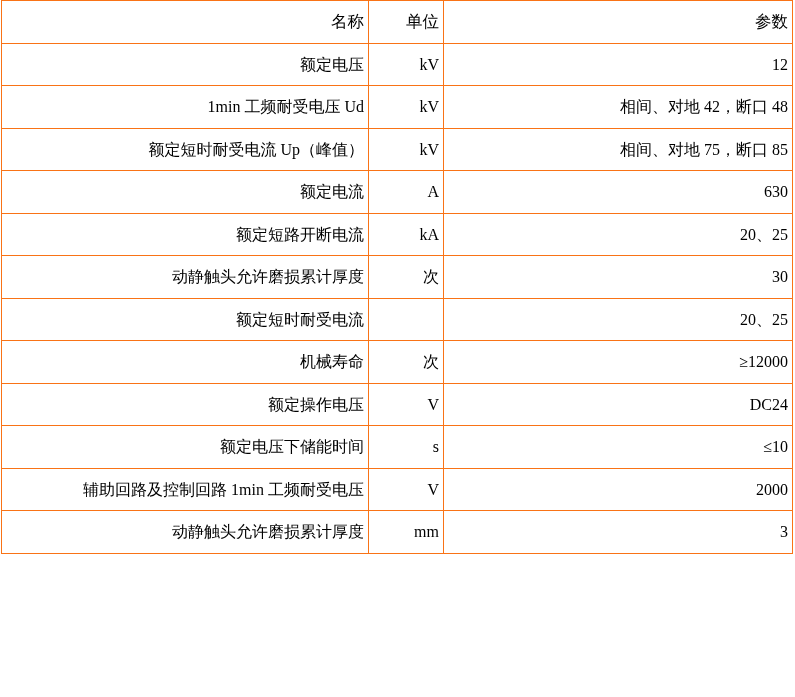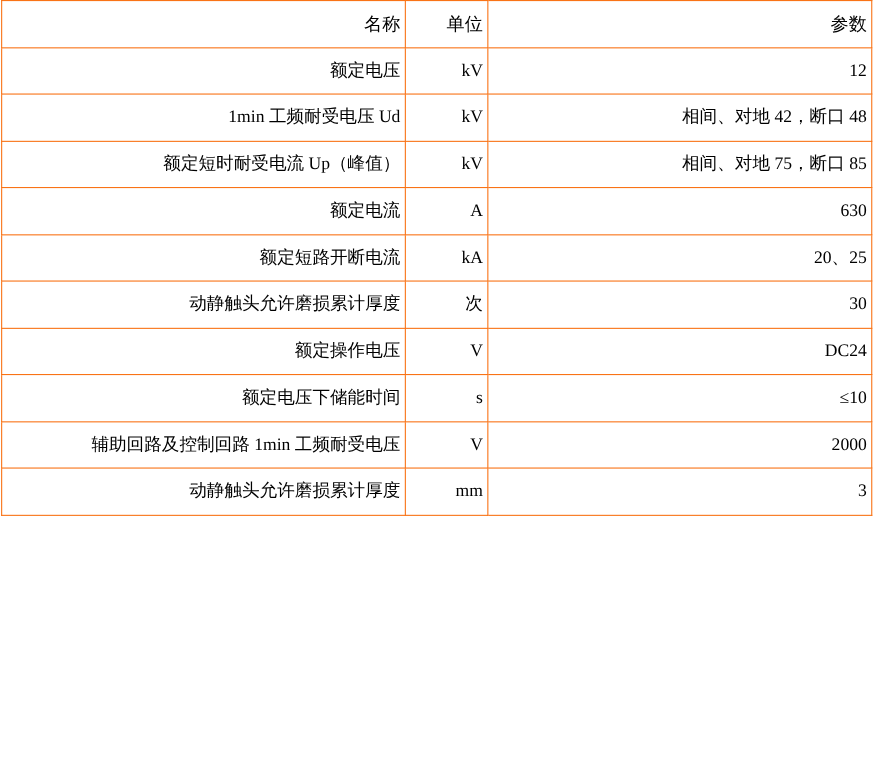--- a/index.html
+++ b/index.html
@@ -133,20 +133,42 @@
           </td>
         <td>
             <span class="cell-text">次</span>
           </td>
         <td>
             <span class="cell-text">30</span>
           </td>
       </tr>
       <tr>
         <td>
+            <span class="cell-text">额定短时耐受电流</span>
+          </td>
+        <td>
+            <span class="cell-text"></span>
+          </td>
+        <td>
+            <span class="cell-text">20、25</span>
+          </td>
+      </tr>
+      <tr>
+        <td>
+            <span class="cell-text">机械寿命</span>
+          </td>
+        <td>
+            <span class="cell-text">次</span>
+          </td>
+        <td>
+            <span class="cell-text">≥12000</span>
+          </td>
+      </tr>
+      <tr>
+        <td>
             <span class="cell-text">额定操作电压</span>
           </td>
         <td>
             <span class="cell-text">V</span>
           </td>
         <td>
             <span class="cell-text">DC24</span>
           </td>
       </tr>
       <tr>

